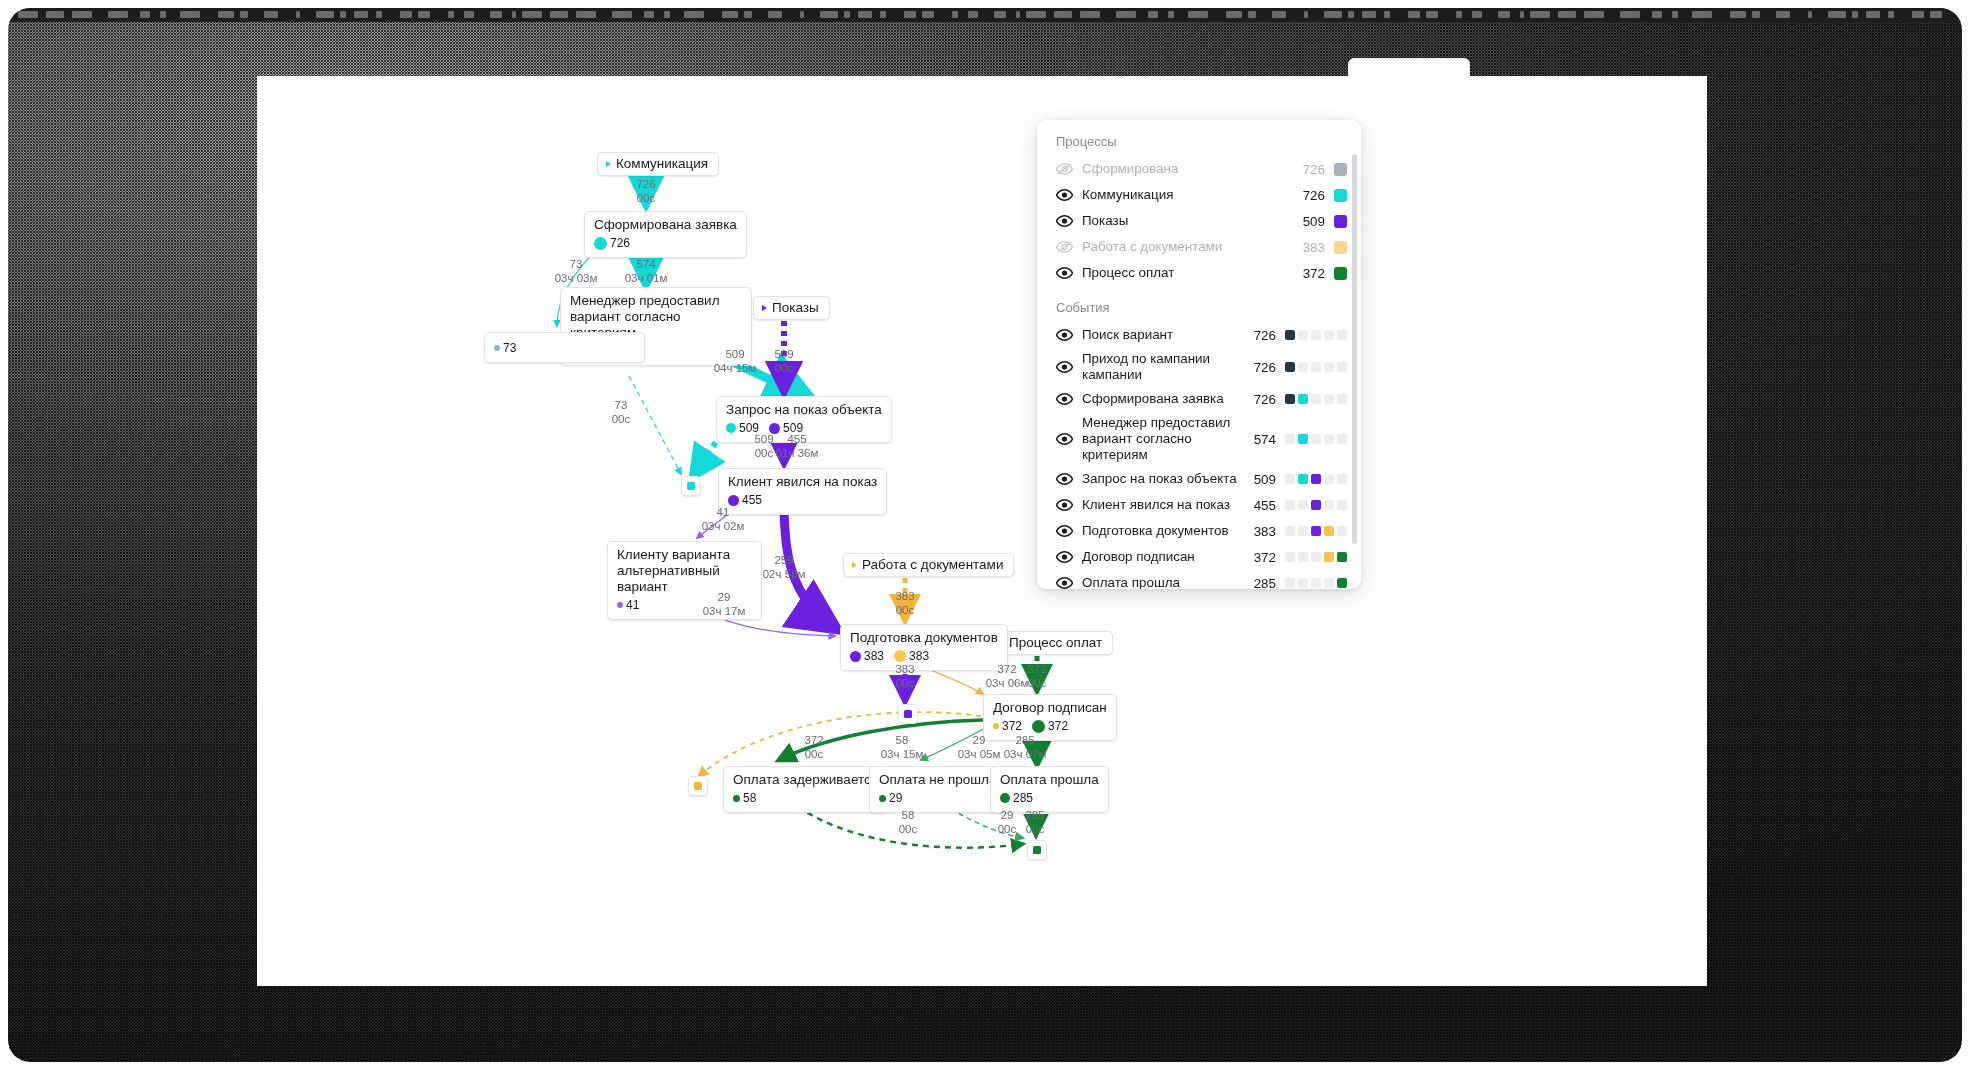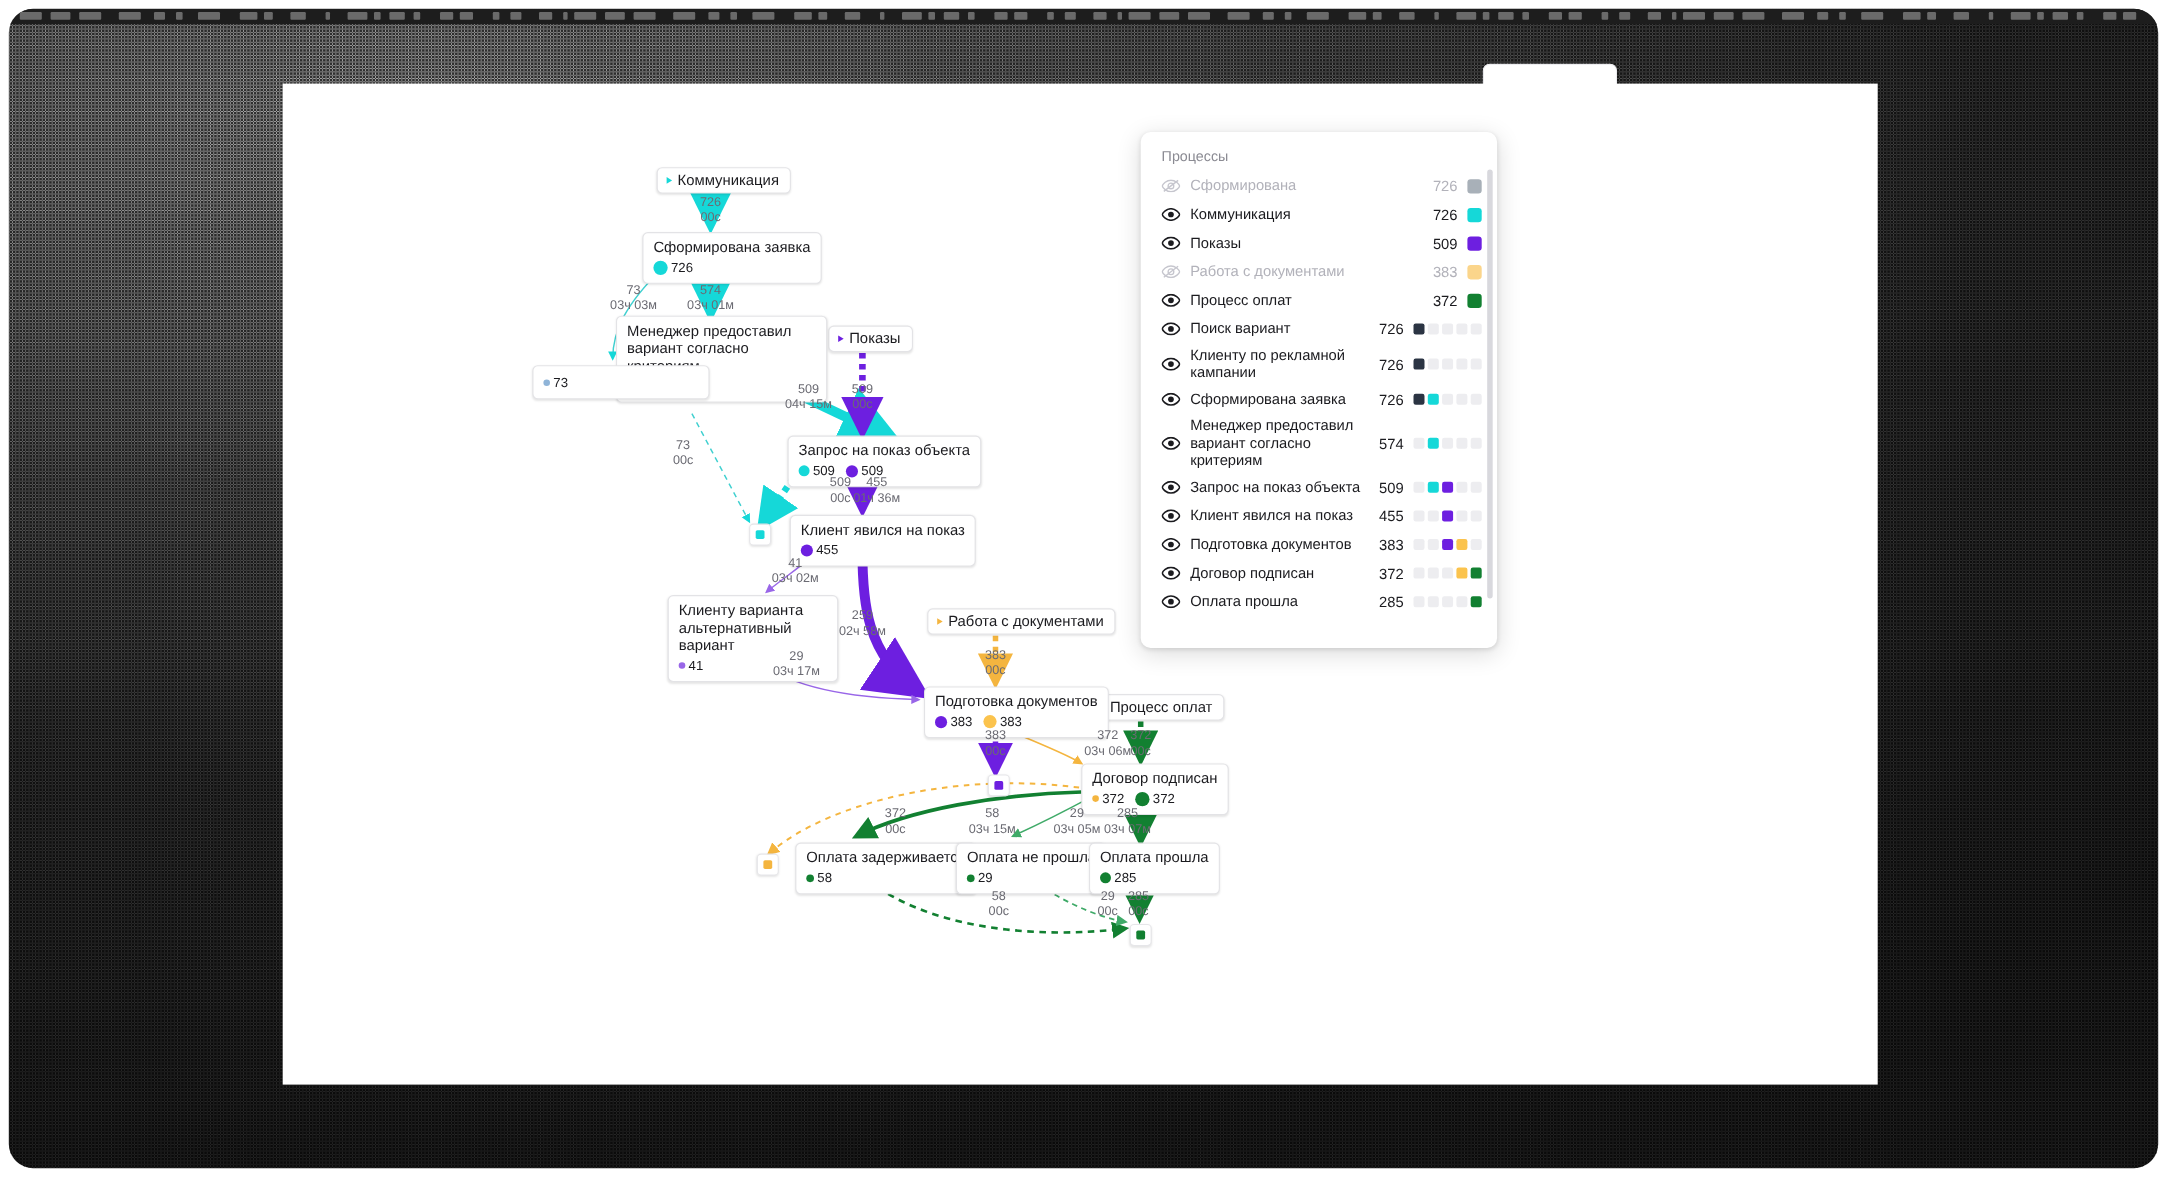--- a/index.html
+++ b/index.html
@@ -546,20 +546,21 @@
             <span class="eye" style="color: rgb(27, 27, 31);">
               <svg width="17" height="12" viewBox="0 0 17 12">
                 <path d="M8.5 0.8C4.4.8 1.3 4 .5 6c.8 2 3.9 5.2 8 5.2s7.2-3.2 8-5.2c-.8-2-3.9-5.2-8-5.2z" fill="none" stroke="currentColor" stroke-width="1.5"></path>
                 <circle cx="8.5" cy="6" r="2.6" fill="currentColor"></circle>
               </svg>
             </span>
             <span class="lbl">Процесс оплат</span>
             <span class="num">372</span>
             <span class="sw" style="background: rgb(18, 128, 49);"></span>
           </div>
+          <div class="sechead">События</div>
           <div class="row">
             <span class="eye" style="color: rgb(27, 27, 31);">
               <svg width="17" height="12" viewBox="0 0 17 12">
                 <path d="M8.5 0.8C4.4.8 1.3 4 .5 6c.8 2 3.9 5.2 8 5.2s7.2-3.2 8-5.2c-.8-2-3.9-5.2-8-5.2z" fill="none" stroke="currentColor" stroke-width="1.5"></path>
                 <circle cx="8.5" cy="6" r="2.6" fill="currentColor"></circle>
               </svg>
             </span>
             <span class="lbl">Поиск вариант</span>
             <span class="num">726</span>
             <span class="chips">
@@ -570,21 +571,21 @@
               <i style="background: rgb(237, 237, 240);"></i>
             </span>
           </div>
           <div class="row">
             <span class="eye" style="color: rgb(27, 27, 31);">
               <svg width="17" height="12" viewBox="0 0 17 12">
                 <path d="M8.5 0.8C4.4.8 1.3 4 .5 6c.8 2 3.9 5.2 8 5.2s7.2-3.2 8-5.2c-.8-2-3.9-5.2-8-5.2z" fill="none" stroke="currentColor" stroke-width="1.5"></path>
                 <circle cx="8.5" cy="6" r="2.6" fill="currentColor"></circle>
               </svg>
             </span>
-            <span class="lbl">Клиенту по рекламной кампании</span>
+            <span class="lbl">Приход по кампании кампании</span>
             <span class="num">726</span>
             <span class="chips">
               <i style="background: rgb(43, 52, 67);"></i>
               <i style="background: rgb(237, 237, 240);"></i>
               <i style="background: rgb(237, 237, 240);"></i>
               <i style="background: rgb(237, 237, 240);"></i>
               <i style="background: rgb(237, 237, 240);"></i>
             </span>
           </div>
           <div class="row">

